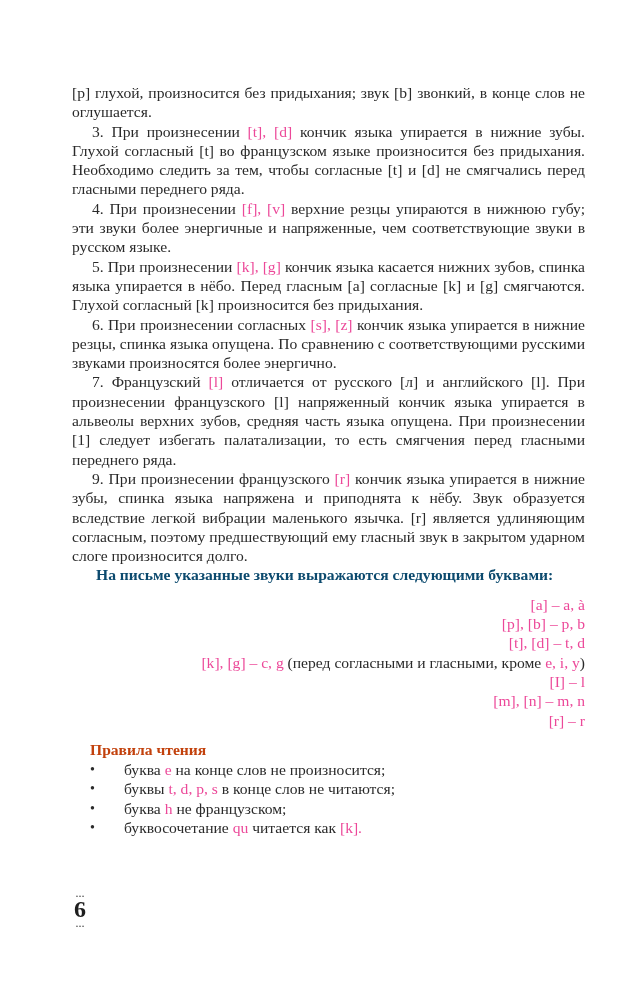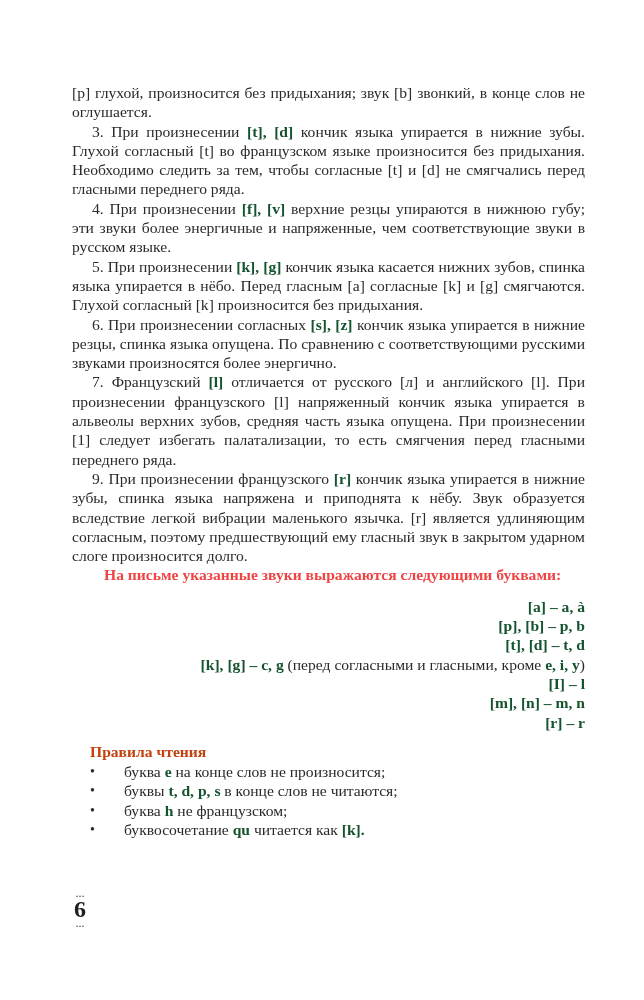--- a/index.html
+++ b/index.html
@@ -25,29 +25,29 @@
     }
     .para {
       margin: 0;
       text-align: justify;
       text-align-last: left;
     }
     .para.indent {
       text-indent: 20px;
     }
     .para .b, .b {
-      font-weight: bold;
-      color: #14532d;
+      font-weight: normal;
+      color: #ec4899;
       margin-top: 20px;
     }
     .heading {
-      margin: 12px;
+      margin: 4px;
       padding-left: 20px;
       font-weight: bold;
-      color: #ef4444;
+      color: #0c4a6e;
     }
     .letters {
       margin: 10px 0 0 5px;
       padding: 0;
       list-style: none;
       text-align: right;
     }
     .letters li {
       margin: 0;
       line-height: 19.3px;

